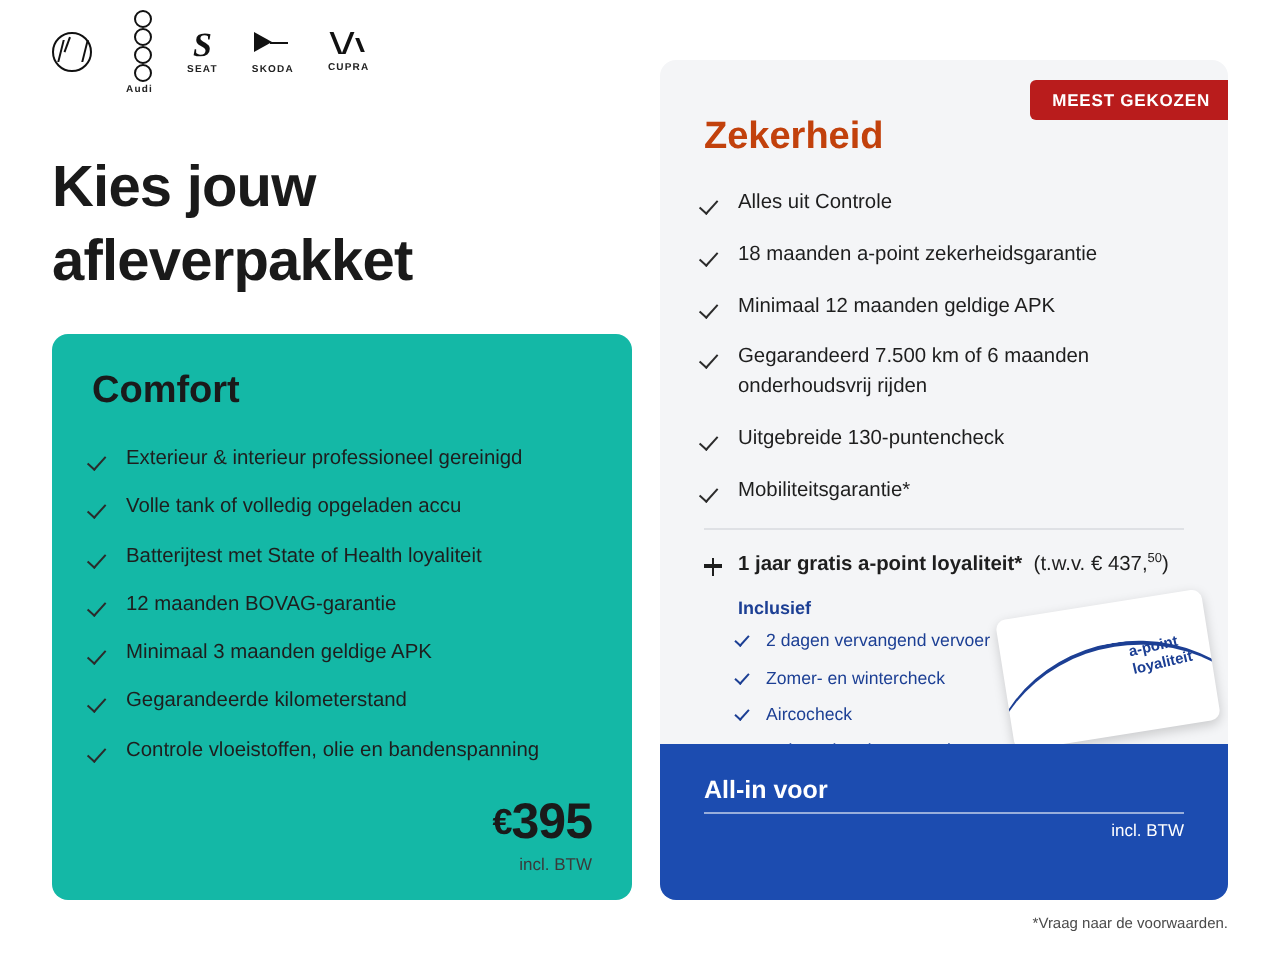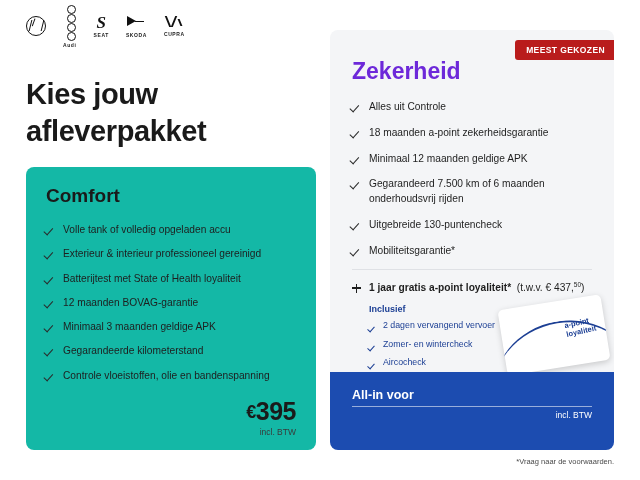--- a/index.html
+++ b/index.html
@@ -212,23 +212,23 @@
     background: #b91c1c;
     color: #fff;
     font-size: 8.5px;
     font-weight: 700;
     letter-spacing: .4px;
     padding: 5px 9px 5px 11px;
     border-radius: 3px 0 0 3px;
   }
   .z-body { padding: 28px 22px 0 22px; }
   .z-title {
-    font-size: 23px;
-    font-weight: 700;
-    color: #6d28d9;
+    font-size: 19px;
+    font-weight: 700;
+    color: #c2410c;
     margin-bottom: 15px;
   }
   ul.feats.z li { margin-bottom: 11px; font-size: 10.2px; }
 
   .divider {
     height: 1px;
     background: #dfe1e5;
     margin: 4px 0 11px 0;
   }
 
@@ -261,21 +261,21 @@
     font-size: 9px;
     font-weight: 700;
     color: #1c3f94;
   }
   ul.sublist {
     list-style: none;
     margin-left: 17px;
   }
   ul.sublist li {
     display: flex;
-    align-items: flex-end;
+    align-items: flex-start;
     gap: 7px;
     font-size: 8.8px;
     line-height: 1.4;
     color: #1c3f94;
     margin-bottom: 6px;
   }
   .chk-sm {
     flex: 0 0 auto;
     width: 7px; height: 7px;
     margin-top: 1.5px;
@@ -390,25 +390,25 @@
     </div>
   </div>
 
   <div class="headline">Kies jouw afleverpakket</div>
 
   <div class="card card-comfort">
     <div class="card-title">Comfort</div>
     <ul class="feats">
       <li>
           <span class="chk"></span>
+          <span>Exterieur &amp; interieur professioneel gereinigd</span>
+        </li>
+      <li>
+          <span class="chk"></span>
           <span>Volle tank of volledig opgeladen accu</span>
-        </li>
-      <li>
-          <span class="chk"></span>
-          <span>Exterieur &amp; interieur professioneel gereinigd</span>
         </li>
       <li>
           <span class="chk"></span>
           <span>Batterijtest met State of Health loyaliteit</span>
         </li>
       <li>
           <span class="chk"></span>
           <span>12 maanden BOVAG-garantie</span>
         </li>
       <li>

